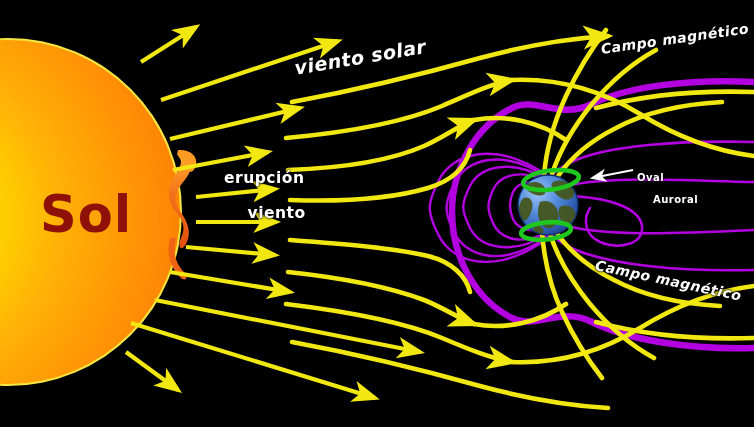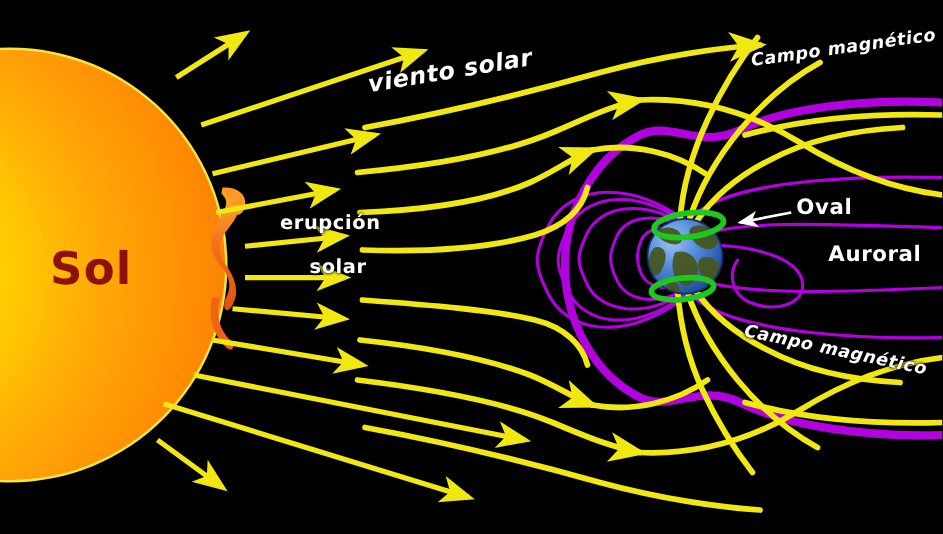--- a/index.html
+++ b/index.html
@@ -2,26 +2,26 @@
 <html><head>
 <meta charset="utf-8">
 <style>
   html,body{margin:0;padding:0;background:#000;}
   body{width:754px;height:427px;overflow:hidden;
        font-family:"DejaVu Sans","Liberation Sans",sans-serif;}
   #stage{position:relative;width:754px;height:427px;background:#000;overflow:hidden;}
   #scene{position:absolute;inset:0;}
   .lbl{position:absolute;color:#fff;font-weight:700;letter-spacing:.5px;
        text-shadow:0 0 2px #000,0 0 3px #000;white-space:pre;line-height:1.12;}
-  #sol-label{position:absolute;left:40px;top:185px;font-size:36px;font-weight:700;
-             color:#8f1007;letter-spacing:1px;margin-top:10px;}
+  #sol-label{position:absolute;left:40px;top:185px;font-size:51px;font-weight:700;
+             color:#8f1007;letter-spacing:1px;}
   #viento-solar-label{left:293px;top:58px;font-size:19px;transform:rotate(-9.5deg);
                       transform-origin:left top;font-style:italic;}
   #erupcion-solar-label{left:211px;top:170px;font-size:15.5px;margin-left:13px;}
-  #oval-auroral-label{left:637px;top:157px;font-size:17px;}
+  #oval-auroral-label{left:637px;top:172px;font-size:10px;}
   #campo-top-label{left:600px;top:42px;font-size:14px;transform:rotate(-8deg);
                    transform-origin:left top;font-style:italic;}
   #campo-bot-label{left:597px;top:258px;font-size:14px;transform:rotate(12deg);
                    transform-origin:left top;font-style:italic;}
 </style>
 </head>
 <body>
 
 <div id="stage">
 
@@ -165,21 +165,21 @@
     </g>
 
     <line x1="633" y1="170" x2="592" y2="178" stroke="#ffffff" stroke-width="2.2" marker-end="url(#whArrow)"></line>
   </svg>
 
   <div id="sol-label">Sol</div>
 
   <div class="lbl" id="viento-solar-label">viento solar</div>
 
   <div class="lbl" id="erupcion-solar-label"><span>erupción</span><br>
-    <span>solar</span></div>
+    <span>viento</span></div>
 
   <div class="lbl" id="oval-auroral-label"><span>Oval</span><br>
     <span>Auroral</span></div>
 
   <div class="lbl" id="campo-top-label">Campo magnético</div>
 
   <div class="lbl" id="campo-bot-label">Campo magnético</div>
 
 </div>
 

